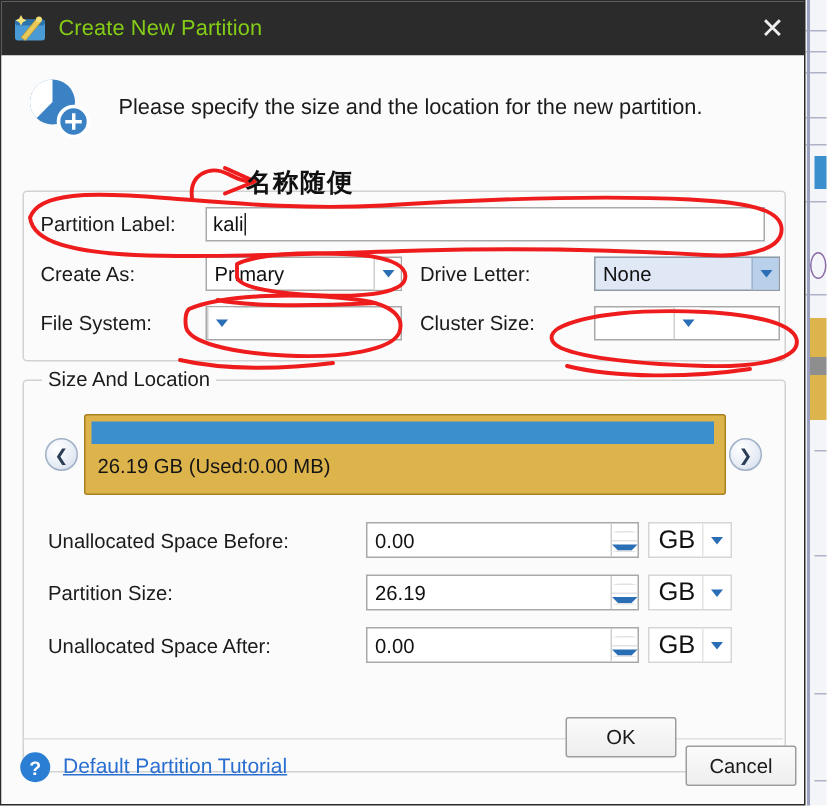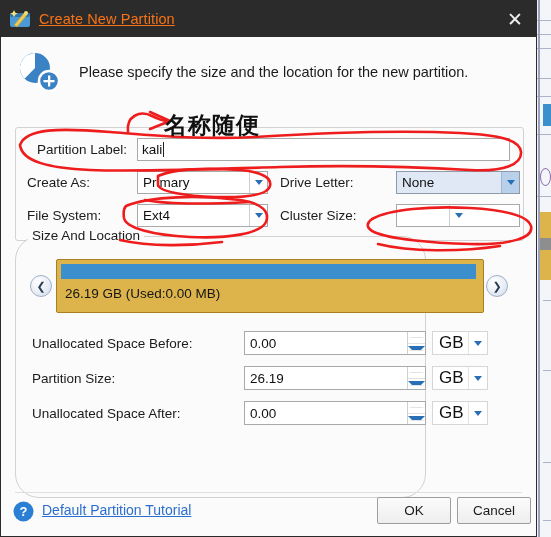--- a/index.html
+++ b/index.html
@@ -57,26 +57,25 @@
     display: flex;
     align-items: center;
   }
   #app-icon {
     width: 22px; height: 22px;
     margin-left: 8px;
     flex: none;
     position: relative;
   }
   #title-text {
-    color: #f97316;
+    color: #84cc16;
     font-size: 14.5px;
     margin-left: 8px;
     letter-spacing: .1px;
     white-space: nowrap;
-    text-decoration: underline;
   }
   #close-btn {
     position: absolute;
     right: 6px; top: 3px;
     width: 30px; height: 30px;
     display: flex; align-items: center; justify-content: center;
     color: #efefef;
     font-size: 19px;
     font-family: "DejaVu Sans", sans-serif;
     cursor: pointer;
@@ -116,21 +115,21 @@
     top: -9px;
     left: 12px;
     background: #fbfbfb;
     padding: 0 4px;
     font-size: 13.5px;
     color: #1b1b1b;
     white-space: nowrap;
   }
 
   #grp-basic { left: 14px; top: 90px; width: 509px; height: 114px; }
-  #grp-size  { left: 14px; top: 199px; width: 411px; height: 262px; border-radius: 24px; }
+  #grp-size  { left: 14px; top: 216px; width: 509px; height: 262px; }
 
   .fieldrow { position: absolute; display: flex; align-items: center; }
   .flabel {
     font-size: 13.5px;
     color: #1b1b1b;
     white-space: nowrap;
   }
 
   .textinput {
     box-sizing: border-box;
@@ -324,35 +323,35 @@
     box-sizing: border-box;
     border: 1px solid #9d9d9d;
     border-radius: 2px;
     background: linear-gradient(#fbfbfb, #eeeeee);
     font-size: 13.5px;
     color: #1b1b1b;
     display: flex; align-items: center; justify-content: center;
     cursor: pointer;
     font-family: "Liberation Sans", sans-serif;
   }
-  #ok-btn { left: 376px; top: 460px; }
+  #ok-btn { left: 376px; top: 441px; }
   #cancel-btn { left: 456px; top: 460px; }
 
   
   #annot {
     position: absolute;
     left: 0; top: 0;
     width: 551px; height: 537px;
     pointer-events: none;
   }
   #cn-note {
     position: absolute;
     left: 164px; top: 110px;
     font-family: "DejaVu Sans", sans-serif;
-    font-size: 23px;
+    font-size: 17px;
     font-weight: bold;
     color: #111;
     letter-spacing: 1px;
     white-space: nowrap;
   }
 </style>
 </head>
 <body>
 
 <div id="bg-window">
@@ -402,21 +401,21 @@
           <rect x="33" y="26.5" width="2.3" height="11" fill="#ffffff"></rect>
           <rect x="28.5" y="31" width="11" height="2.3" fill="#ffffff"></rect>
         </svg>
       </div>
       <div id="intro-text">Please specify the size and the location for the new partition.</div>
     </div>
 
     <div class="groupbox" id="grp-basic">
 
       <div class="fieldrow" style="left:11px; top:10px;">
-        <div class="flabel" style="width:110px;text-align:center;">Partition Label:</div>
+        <div class="flabel" style="width:110px;">Partition Label:</div>
         <div class="textinput" style="width:373px;">
           <span>kali</span>
             <span class="caret"></span>
         </div>
       </div>
 
       <div class="fieldrow" style="left:11px; top:43px;justify-content:space-between;">
         <div class="flabel" style="width:110px;">Create As:</div>
         <div class="combo" style="width:131px;">
           <div class="cval">Primary</div>
@@ -429,21 +428,20 @@
           <div class="cval">None</div>
           <div class="carrow">
               <div class="tri-down"></div>
             </div>
         </div>
       </div>
 
       <div class="fieldrow" style="left:11px; top:76px;">
         <div class="flabel" style="width:110px;">File System:</div>
         <div class="combo" style="width:131px;">
-          <div class="cval">Ext4</div>
           <div class="carrow">
               <div class="tri-down"></div>
             </div>
         </div>
         <div class="flabel" style="width:116px; padding-left:12px;">Cluster Size:</div>
         <div class="combo" style="width:124px;flex-direction:column;">
           <div class="cval">Default</div>
           <div class="carrow">
               <div class="tri-down"></div>
             </div>

